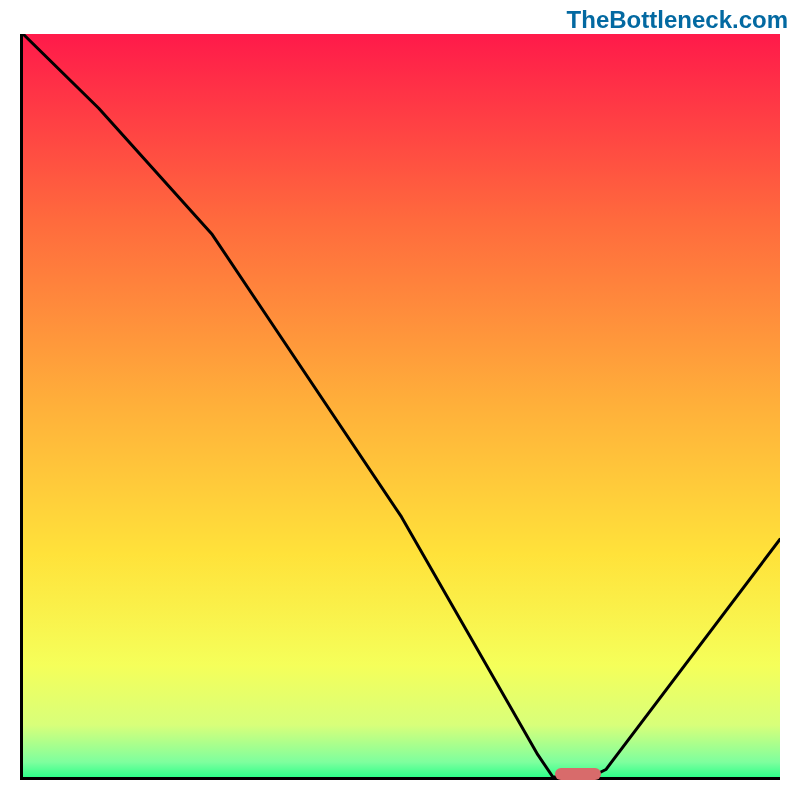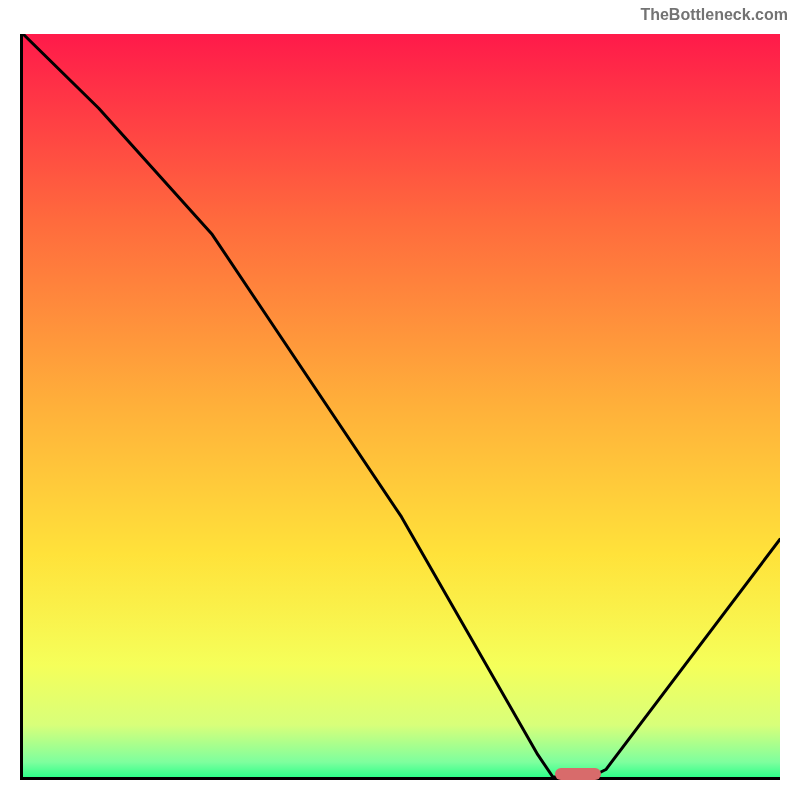--- a/index.html
+++ b/index.html
@@ -7,23 +7,23 @@
   .chart-container {
     width: 800px;
     height: 800px;
     position: relative;
     background: #ffffff;
   }
   .watermark {
     position: absolute;
     top: 6px;
     right: 12px;
-    font-size: 16px;
+    font-size: 24px;
     font-weight: bold;
-    color: #737373;
+    color: #0369a1;
     z-index: 10;
     margin-left: 48px;
   }
   .plot-area {
     position: absolute;
     left: 20px;
     top: 34px;
     width: 760px;
     height: 746px;
     border-left: 3px solid #000;

